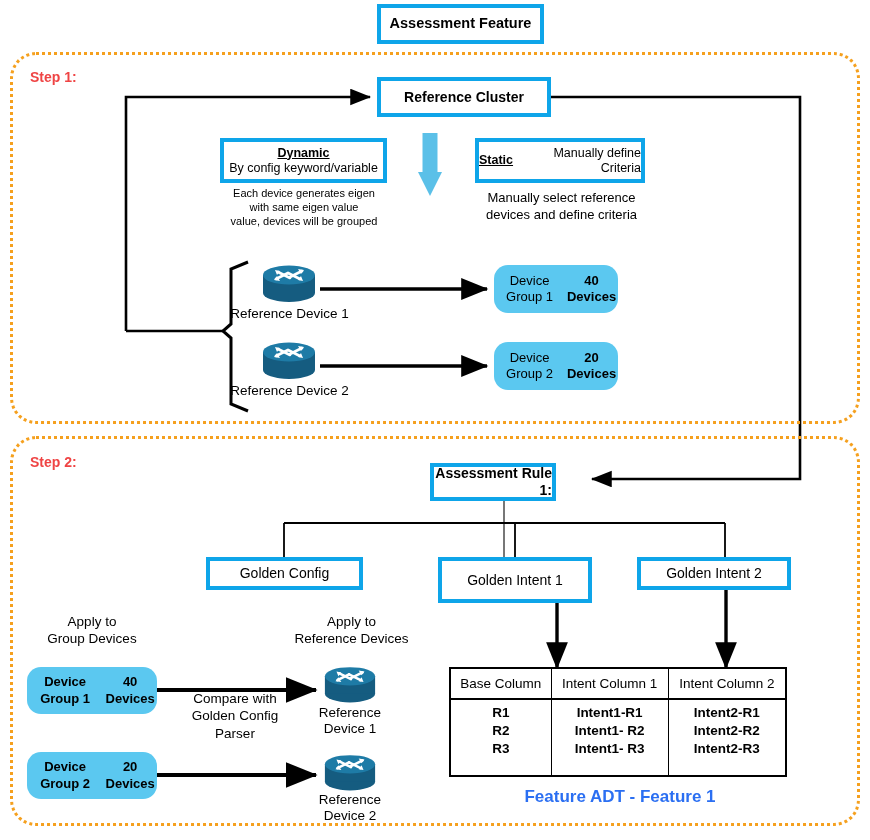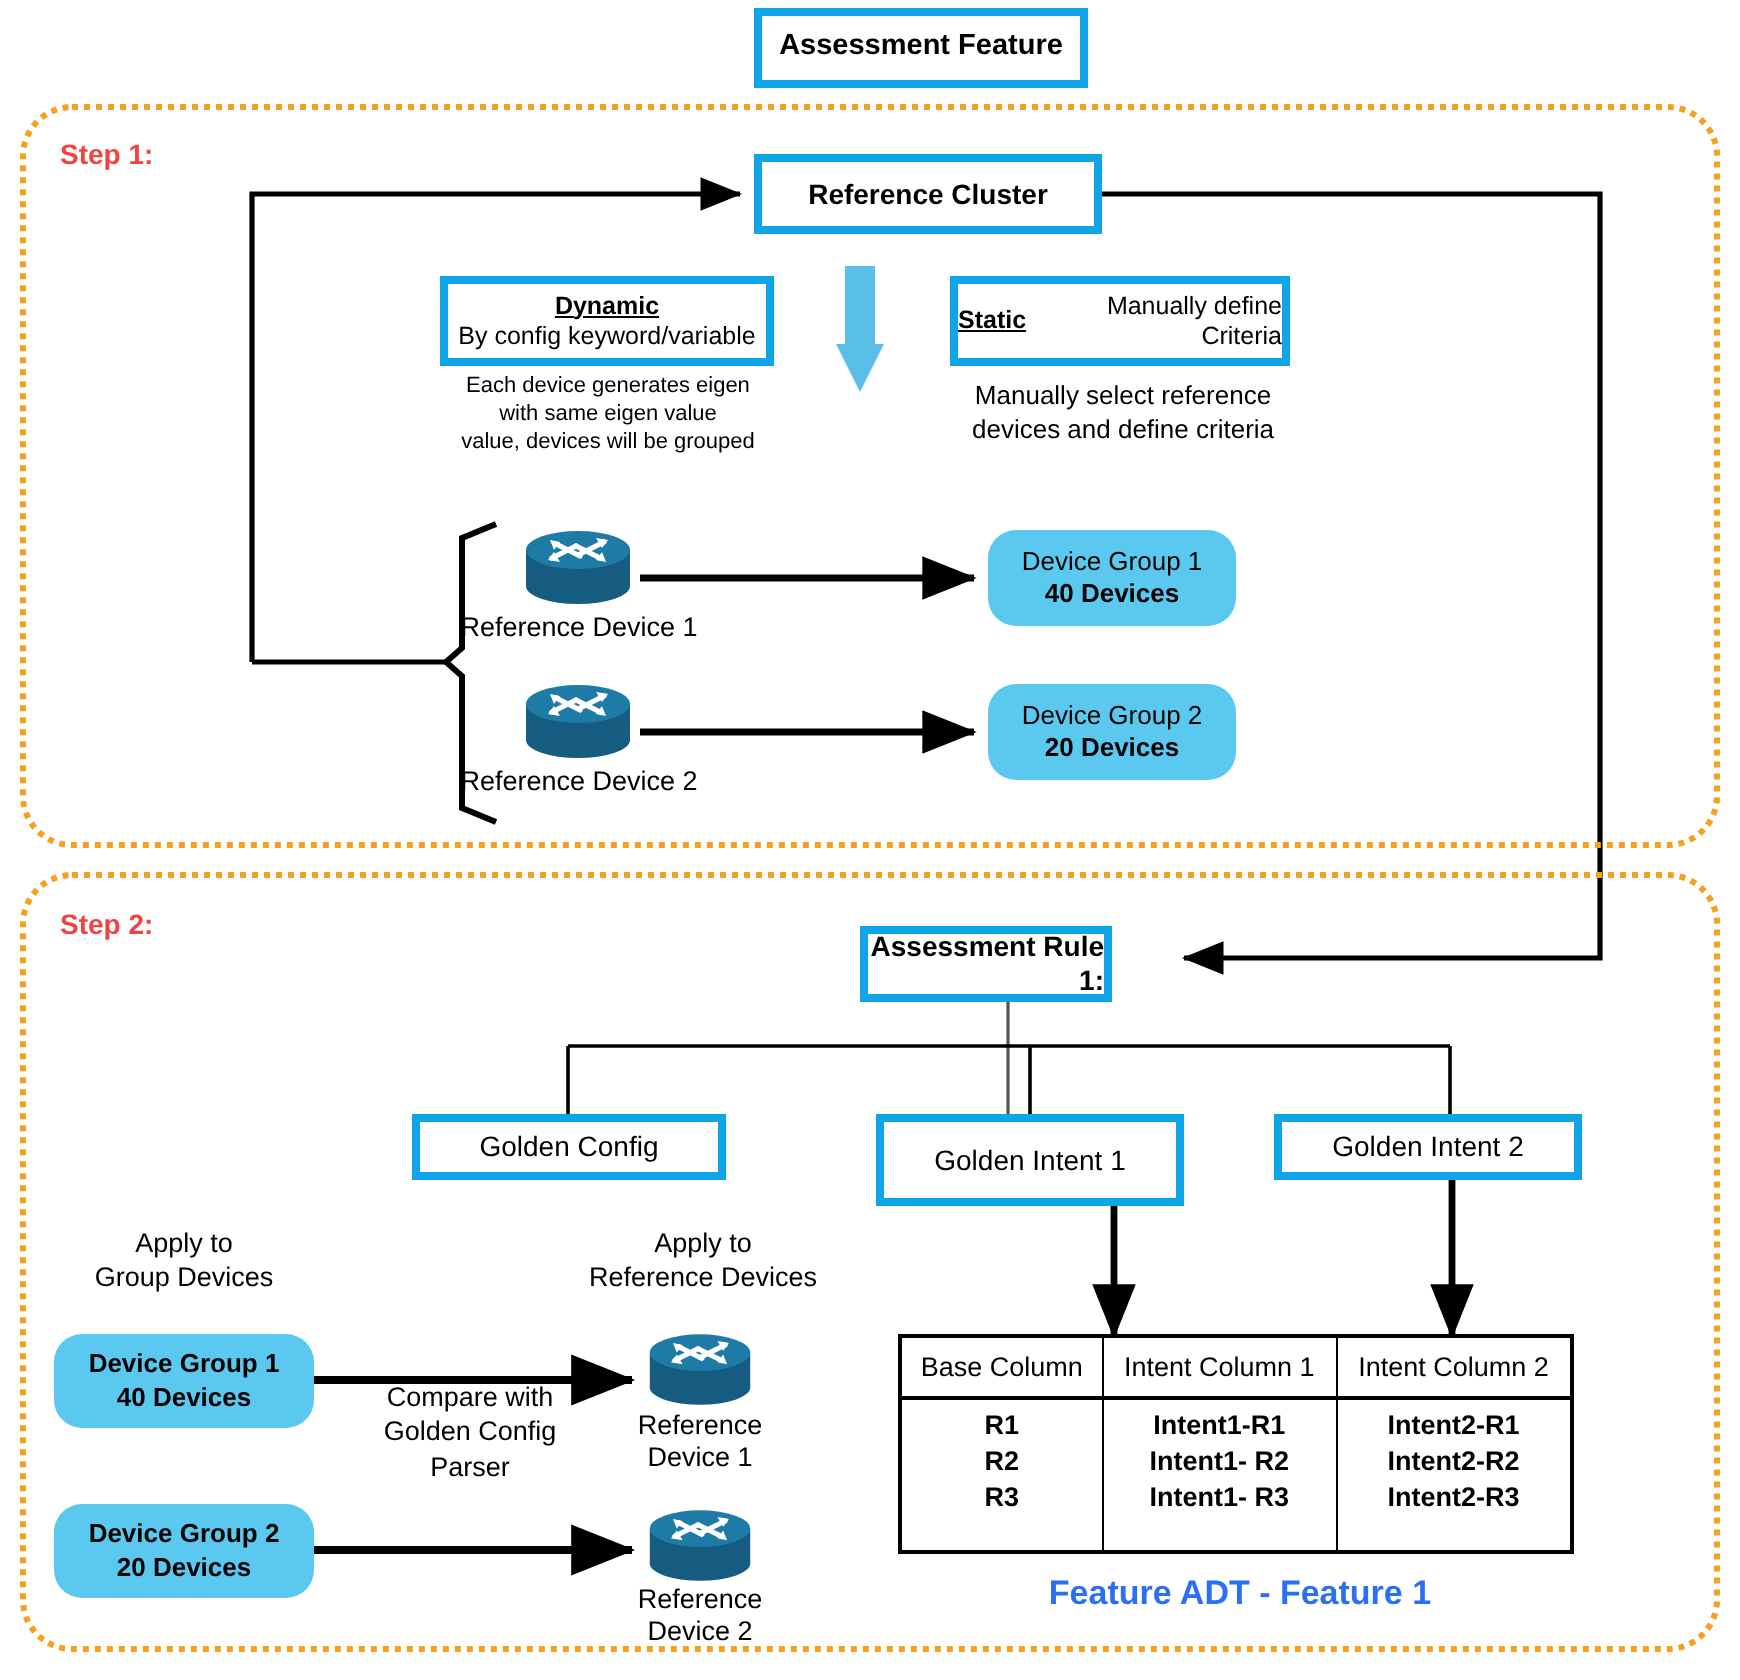--- a/index.html
+++ b/index.html
@@ -20,21 +20,21 @@
     position:absolute;border:3px dotted #F5A01E;border-radius:26px;
     box-sizing:border-box;background:transparent;
   }
   .step-label{
     position:absolute;color:#ef4444;font-weight:bold;font-size:14px;
   }
 
   
   .pill{
     position:absolute;background:#5BC8F0;border-radius:14px;
-    display:flex;flex-direction:column;align-items:center;
+    display:flex;flex-direction:row;align-items:center;
     justify-content:center;text-align:center;font-size:13px;
     line-height:1.25;box-sizing:border-box;
   }
   .pill .l2{font-weight:bold;}
 
   
   .txt{position:absolute;text-align:center;line-height:1.28;}
   .txt.c{color:#000;}
   .u{text-decoration:underline;font-weight:bold;}
 

